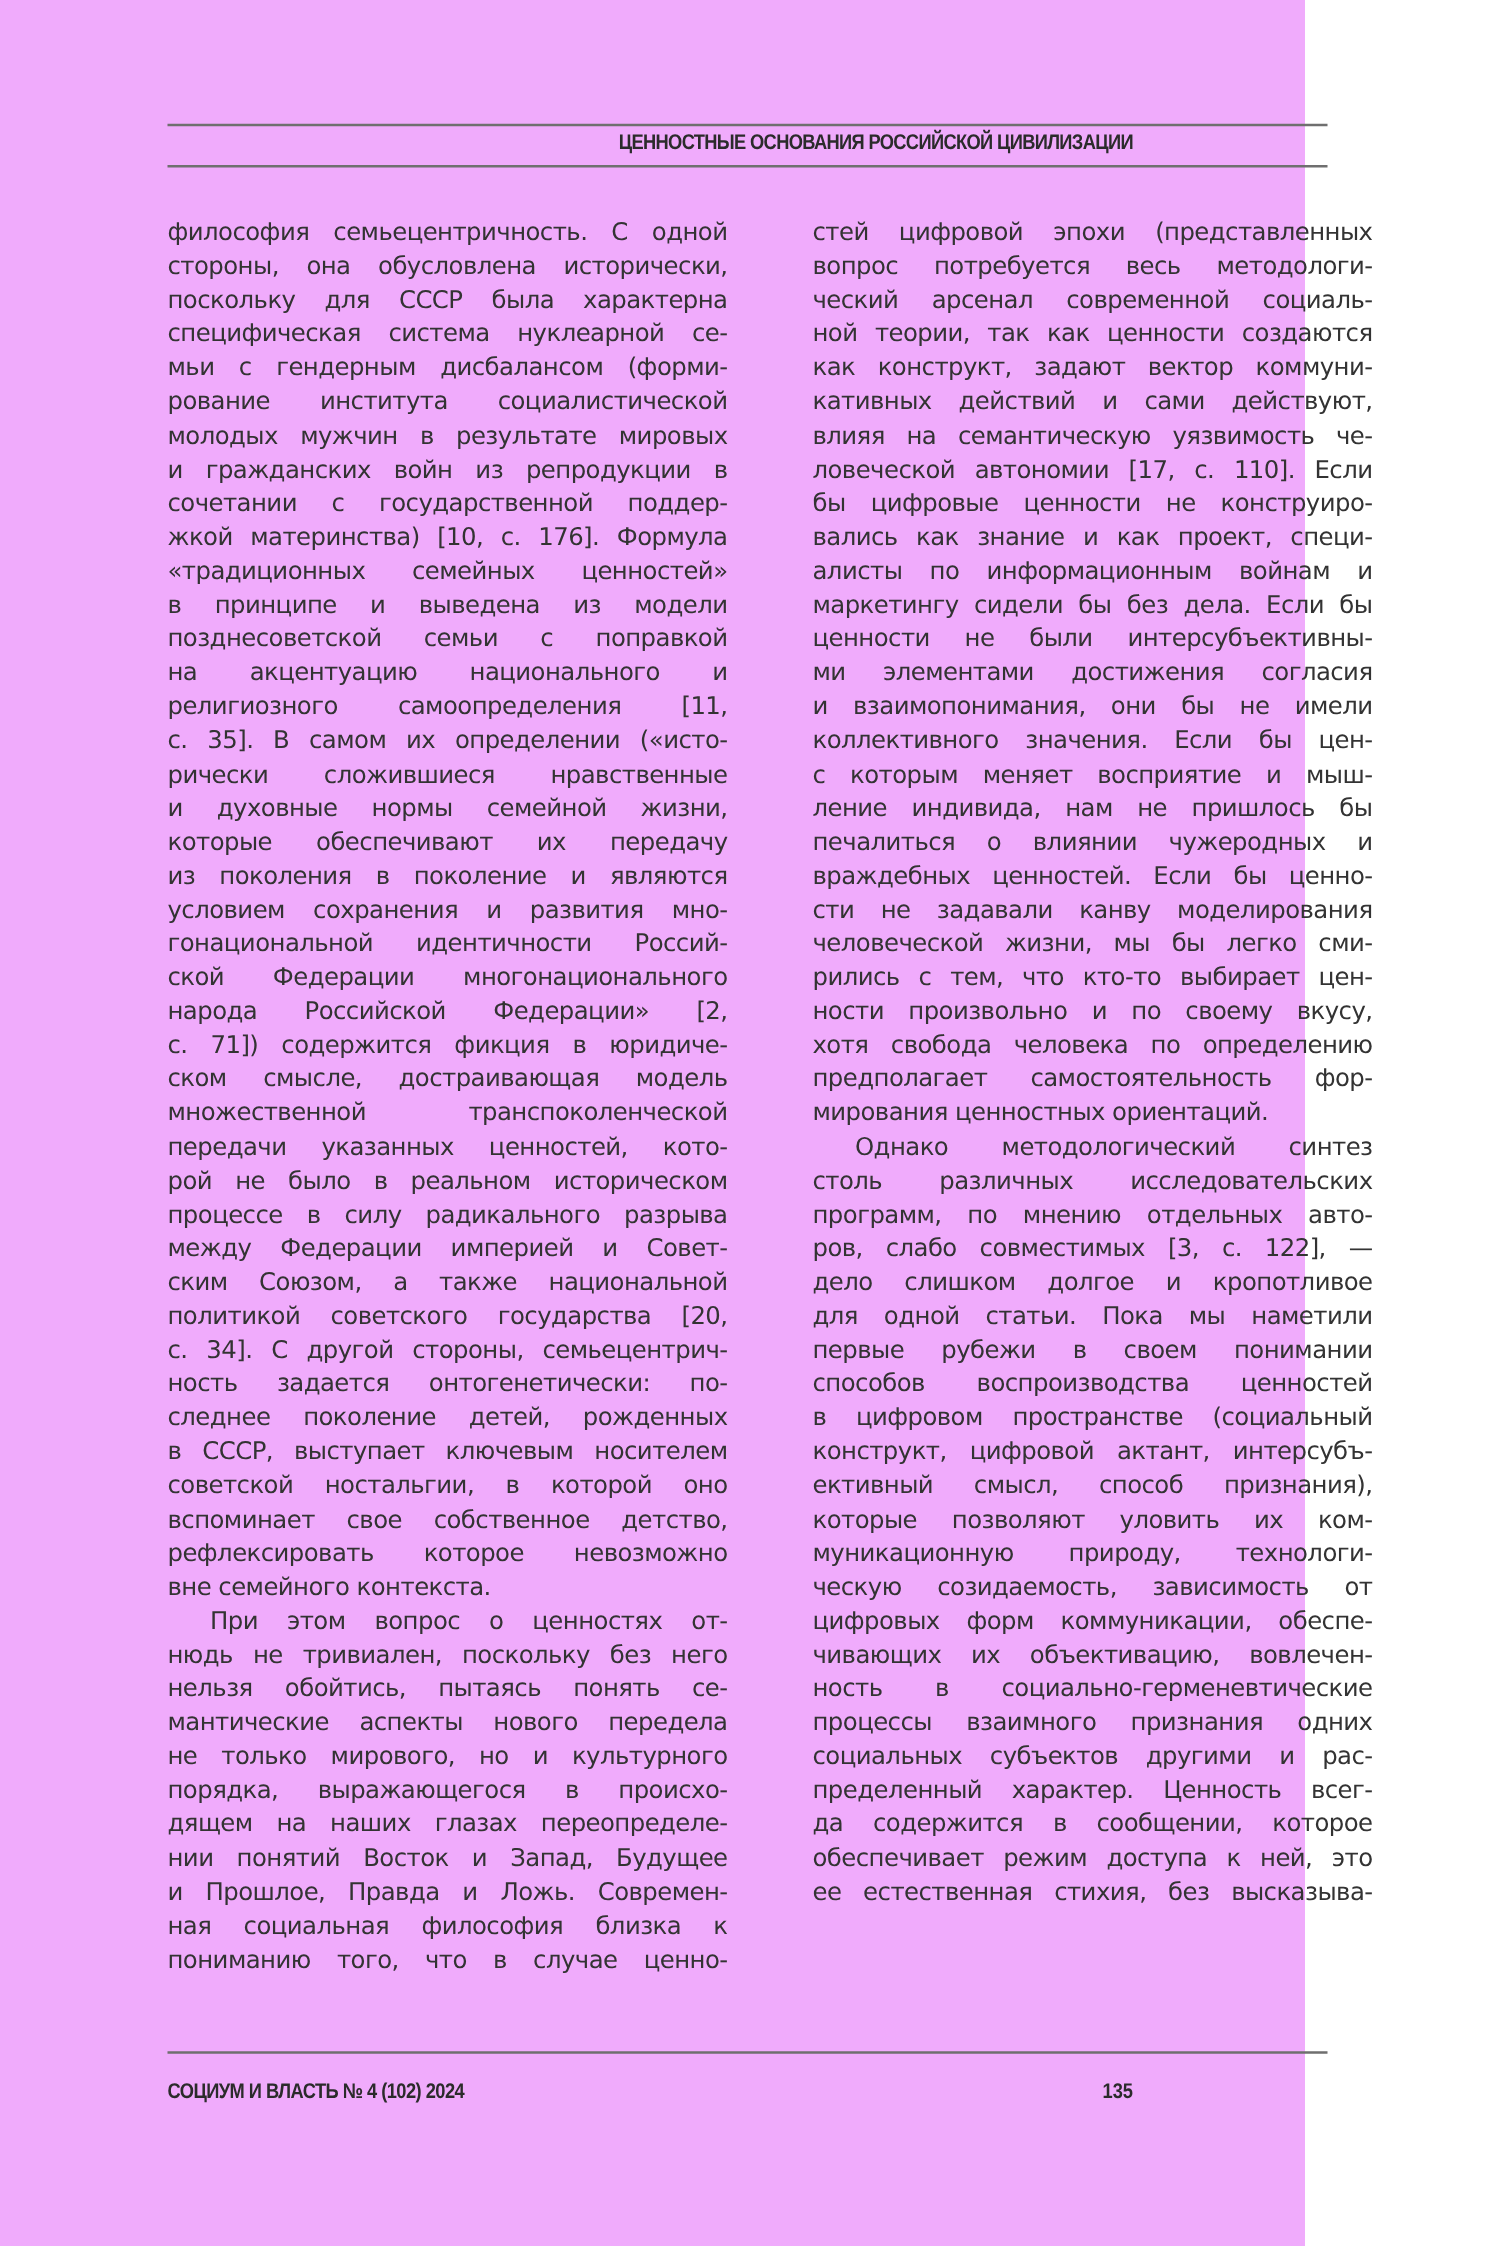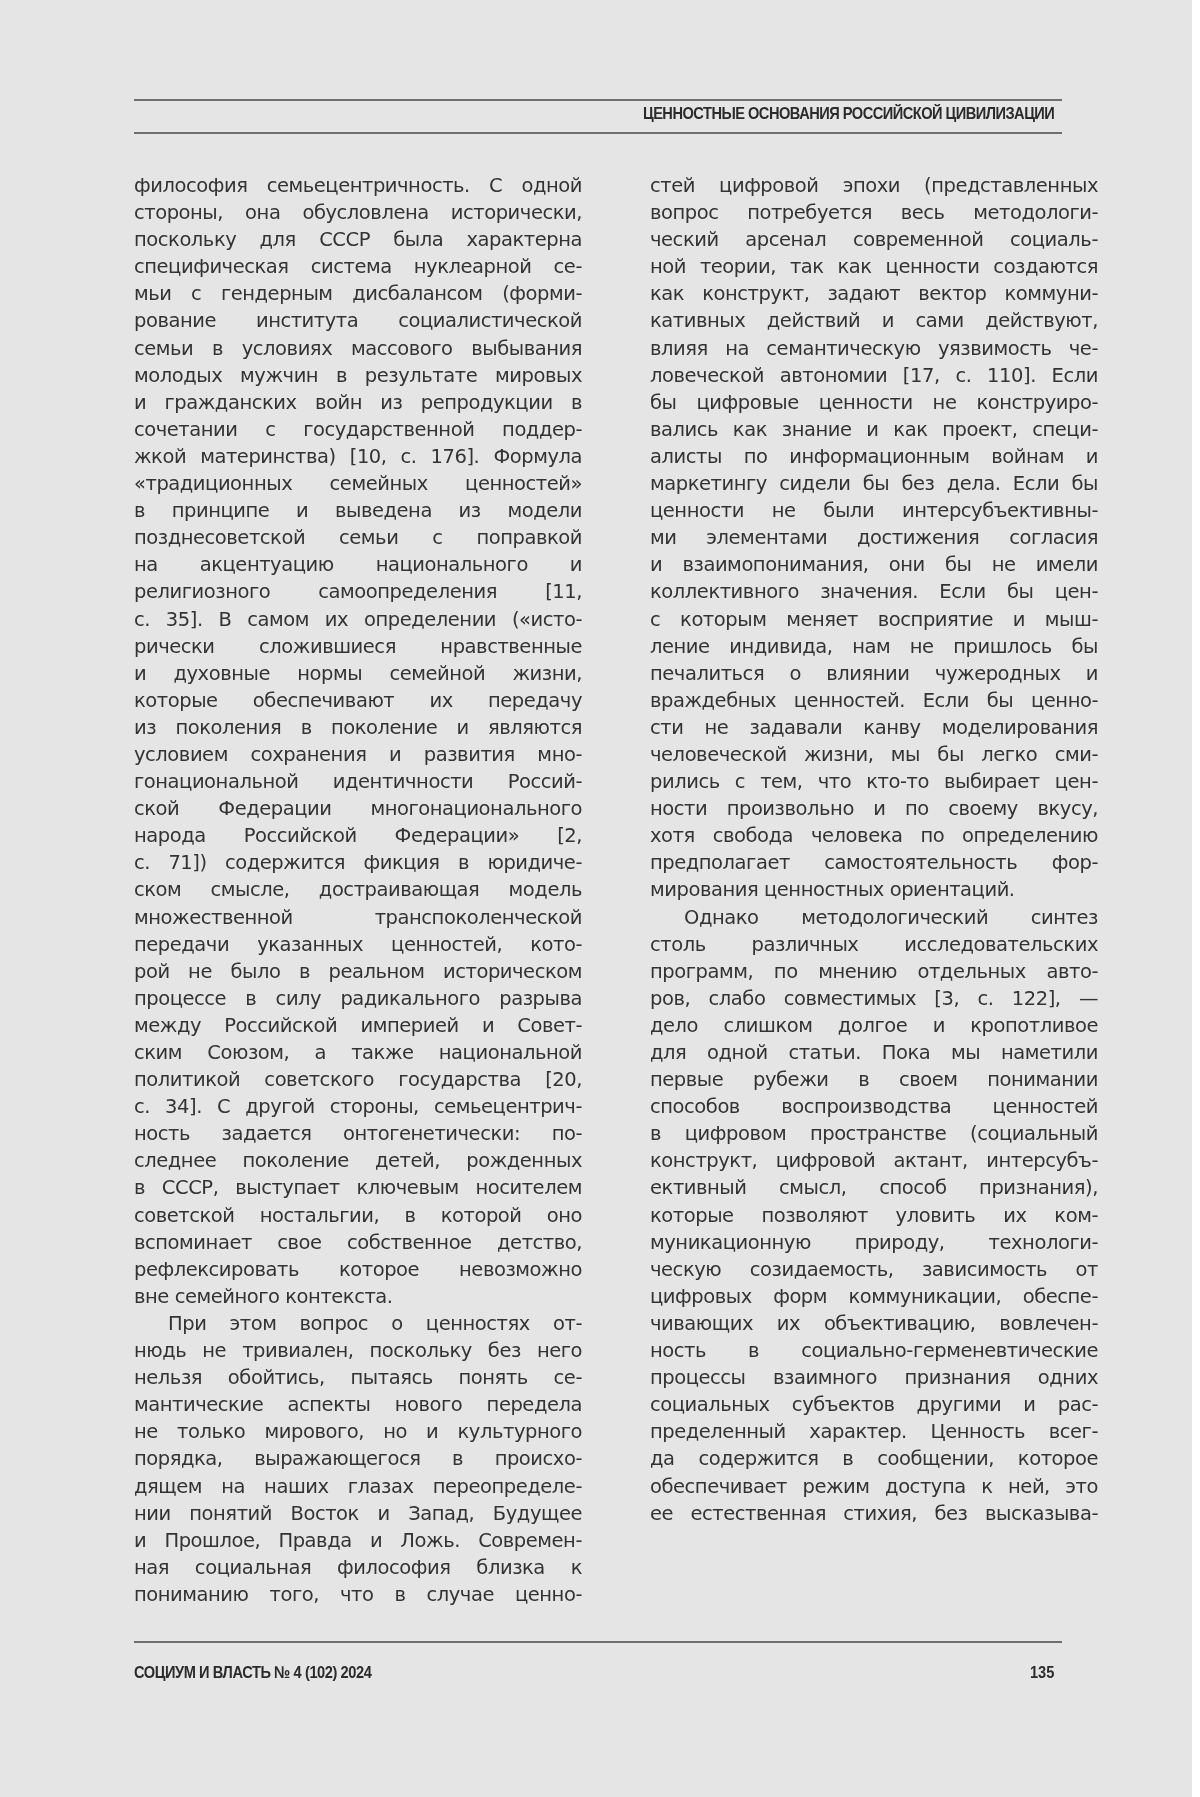--- a/index.html
+++ b/index.html
@@ -1,17 +1,17 @@
 <!DOCTYPE html>
 <html><head>
 <meta charset="utf-8">
 <style>
   html, body { margin: 0; padding: 0; background: #ffffff; }
   body { width: 1200px; height: 1797px; position: relative; overflow: hidden; }
-  .page { position: absolute; left: 0; top: 0; width: 1192px; height: 1797px; background: #e5e5e5; }
+  .page { position: absolute; left: 0; top: 0; width: 1044px; height: 1797px; background: #f0abfc; }
   .rule { position: absolute; left: 134px; width: 928px; height: 2px; background: #6f6f6f; }
   .rule.top1 { top: 99px; }
   .rule.top2 { top: 132px; }
   .rule.bot1 { top: 1641px; }
   .running-head {
     position: absolute; right: 138px; top: 104px;
     font-family: "Liberation Sans", sans-serif; font-weight: bold;
     font-size: 17px; letter-spacing: -0.6px; color: #2b2b2b;
     transform: scaleX(0.86); transform-origin: right center;
   }
@@ -48,21 +48,20 @@
   <div class="running-head">ЦЕННОСТНЫЕ ОСНОВАНИЯ РОССИЙСКОЙ ЦИВИЛИЗАЦИИ</div>
   <div class="rule top2"></div>
 
   <div class="col left" id="col-left">
       <span class="line">философия семьецентричность. С одной</span>
       <span class="line">стороны, она обусловлена исторически,</span>
       <span class="line">поскольку для СССР была характерна</span>
       <span class="line">специфическая система нуклеарной се-</span>
       <span class="line">мьи с гендерным дисбалансом (форми-</span>
       <span class="line">рование института социалистической</span>
-      <span class="line">семьи в условиях массового выбывания</span>
       <span class="line">молодых мужчин в результате мировых</span>
       <span class="line">и гражданских войн из репродукции в</span>
       <span class="line">сочетании с государственной поддер-</span>
       <span class="line">жкой материнства) [10, с. 176]. Формула</span>
       <span class="line">«традиционных семейных ценностей»</span>
       <span class="line">в принципе и выведена из модели</span>
       <span class="line">позднесоветской семьи с поправкой</span>
       <span class="line">на акцентуацию национального и</span>
       <span class="line">религиозного самоопределения [11,</span>
       <span class="line">с. 35]. В самом их определении («исто-</span>
@@ -73,21 +72,21 @@
       <span class="line">условием сохранения и развития мно-</span>
       <span class="line">гонациональной идентичности Россий-</span>
       <span class="line">ской Федерации многонационального</span>
       <span class="line">народа Российской Федерации» [2,</span>
       <span class="line">с. 71]) содержится фикция в юридиче-</span>
       <span class="line">ском смысле, достраивающая модель</span>
       <span class="line">множественной транспоколенческой</span>
       <span class="line">передачи указанных ценностей, кото-</span>
       <span class="line">рой не было в реальном историческом</span>
       <span class="line">процессе в силу радикального разрыва</span>
-      <span class="line">между Российской империей и Совет-</span>
+      <span class="line">между Федерации империей и Совет-</span>
       <span class="line">ским Союзом, а также национальной</span>
       <span class="line">политикой советского государства [20,</span>
       <span class="line">с. 34]. С другой стороны, семьецентрич-</span>
       <span class="line">ность задается онтогенетически: по-</span>
       <span class="line">следнее поколение детей, рожденных</span>
       <span class="line">в СССР, выступает ключевым носителем</span>
       <span class="line">советской ностальгии, в которой оно</span>
       <span class="line">вспоминает свое собственное детство,</span>
       <span class="line">рефлексировать которое невозможно</span>
       <span class="line last">вне семейного контекста.</span>

